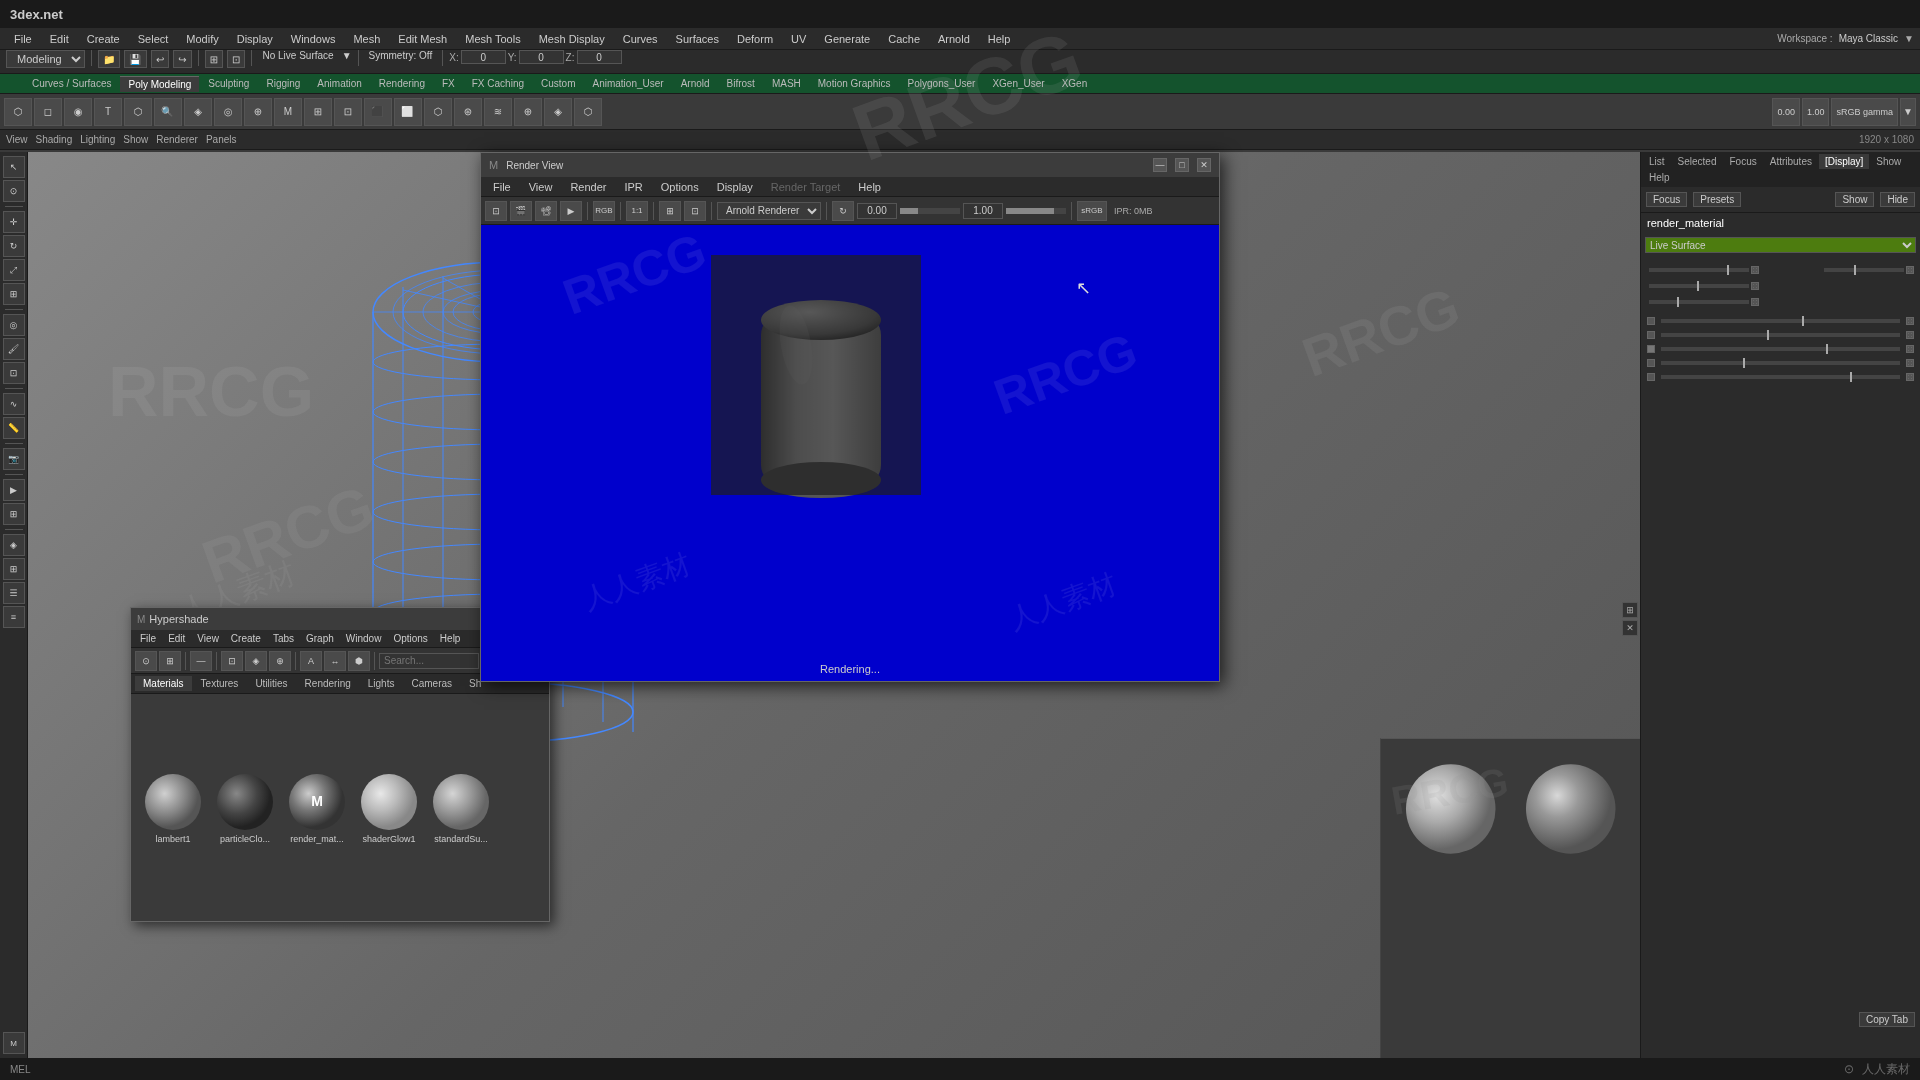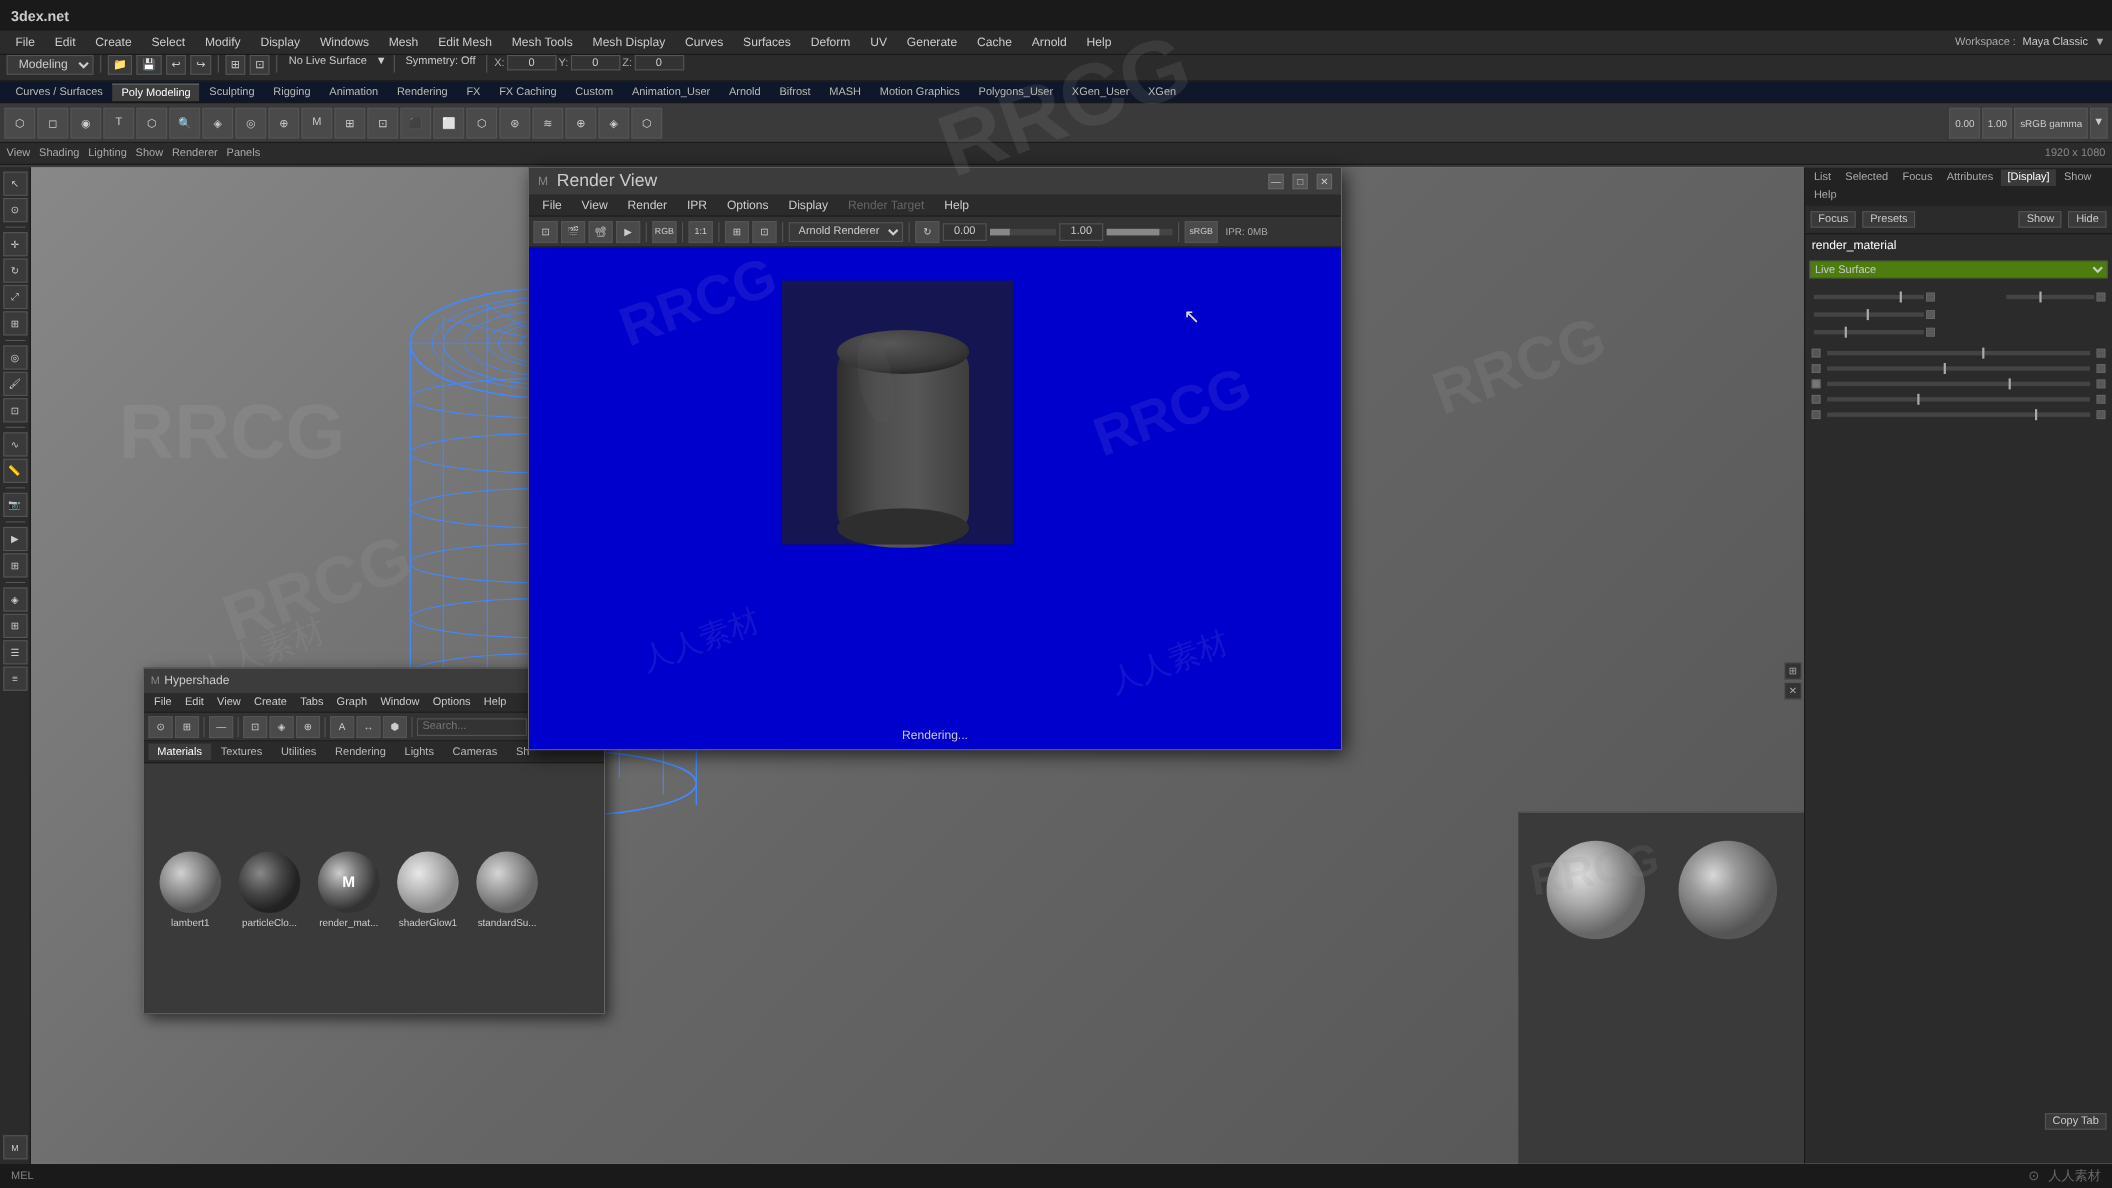--- a/index.html
+++ b/index.html
@@ -92,25 +92,25 @@
     }
     .toolbar-sep {
       width: 1px;
       height: 16px;
       background: #555;
       margin: 0 2px;
     }
 
     
     #shelf-tabs {
-      background: #0f172a;
+      background: #14532d;
       height: 20px;
       display: flex;
       align-items: center;
-      padding: 0 6px;
+      padding: 0 24px;
       gap: 1px;
       border-bottom: 1px solid #1a1a1a;
       overflow: hidden;
     }
     .shelf-tab {
       padding: 2px 8px;
       font-size: 10px;
       color: #bbb;
       cursor: pointer;
       white-space: nowrap;
@@ -278,21 +278,21 @@
     #rv-titlebar {
       background: #3a3a3a;
       height: 24px;
       display: flex;
       align-items: center;
       padding: 0 8px;
       gap: 8px;
     }
     #rv-titlebar .rv-title {
       color: #ccc;
-      font-size: 16px;
+      font-size: 10px;
       flex: 1;
     }
     .rv-win-btn {
       width: 14px;
       height: 14px;
       border: 1px solid #666;
       background: #555;
       display: flex;
       align-items: center;
       justify-content: center;

